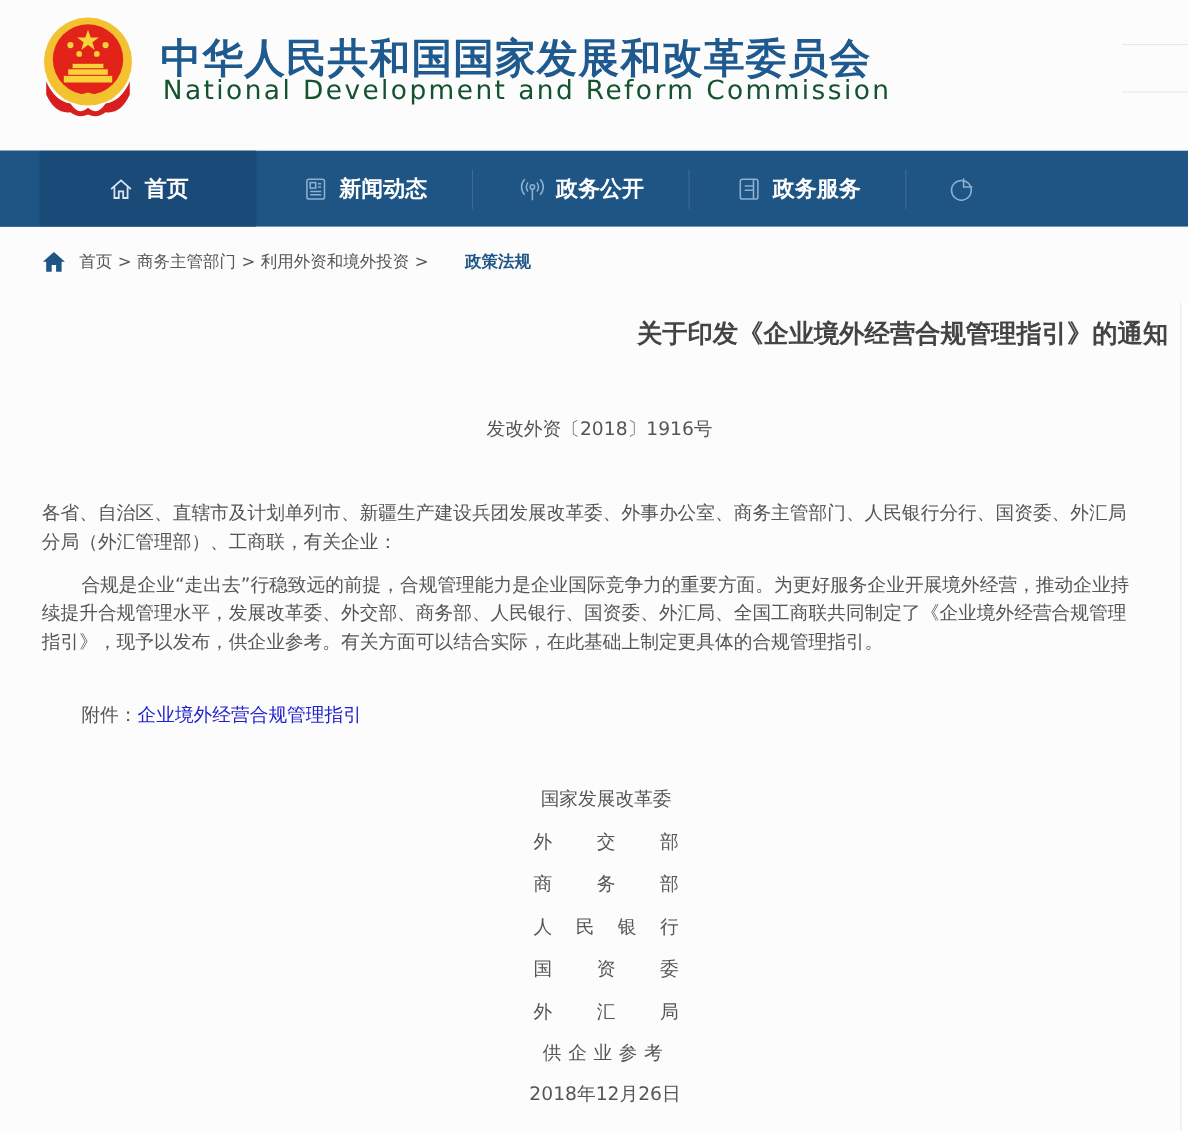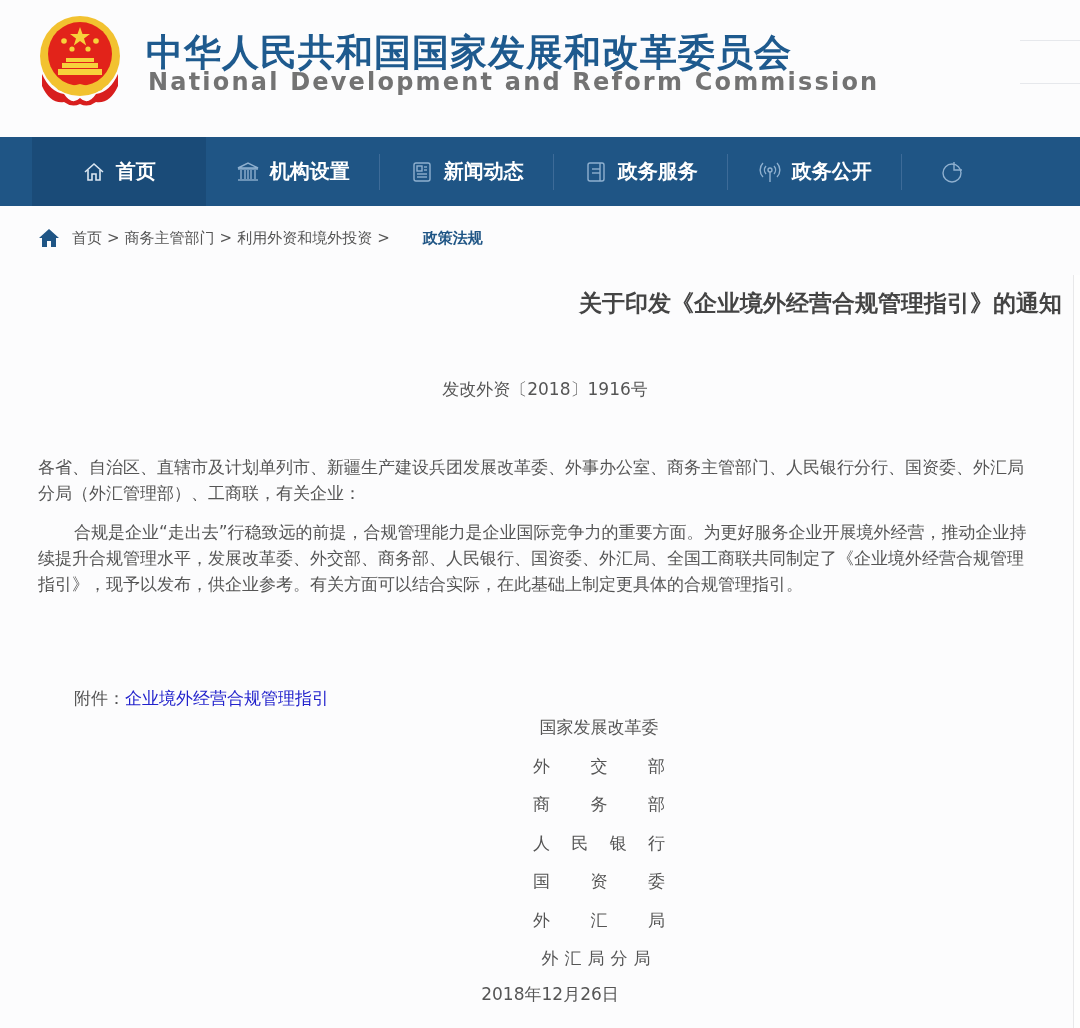--- a/index.html
+++ b/index.html
@@ -3,21 +3,21 @@
 <meta charset="utf-8">
 <style>
   * { box-sizing: border-box; margin: 0; padding: 0; }
   html, body { width: 1080px; height: 1028px; overflow: hidden; background: #fcfcfd; }
   body { font-family: "DejaVu Sans", "Liberation Sans", sans-serif; color: #555; position: relative; }
 
   
   .header { position: absolute; left: 0; top: 0; width: 1080px; height: 137px; background: #fcfcfd; }
   .emblem { position: absolute; left: 36px; top: 14px; width: 88px; height: 94px; }
   .site-title-cn { position: absolute; left: 146px; top: 28px; font-size: 37px; font-weight: bold; color: #1e5a8e; letter-spacing: 1px; white-space: nowrap; }
-  .site-title-en { position: absolute; left: 148px; top: 68px; font-size: 24px; color: #737373; letter-spacing: 2.2px; white-space: nowrap; font-family: "DejaVu Sans", sans-serif; font-weight: bold; }
+  .site-title-en { position: absolute; left: 148px; top: 68px; font-size: 24px; color: #14532d; letter-spacing: 2.2px; white-space: nowrap; font-family: "DejaVu Sans", sans-serif; }
   .hdr-line { position: absolute; right: 0; height: 1px; width: 60px; background: #e6e8ec; }
 
   
   .nav { position: absolute; left: 0; top: 137px; width: 1080px; height: 69px; background: #1f5585; display: flex; }
   .nav-spacer { width: 36px; height: 100%; background: #1f5585; }
   .nav-item { position: relative; width: 197px; height: 100%; display: flex; align-items: center; justify-content: center; color: #fff; font-size: 20px; font-weight: bold; }
   .nav-item.active { background: #1a4b78; }
   .nav-item .icon { width: 24px; height: 24px; margin-right: 10px; display: inline-flex; align-items: center; justify-content: center; }
   .nav-sep { position: absolute; right: 0; top: 17px; width: 1px; height: 36px; background: #3d6b98; }
 
@@ -29,24 +29,24 @@
 
   
   .side-panel { position: absolute; left: 1073px; top: 275px; width: 10px; height: 760px; border-left: 1px solid #e8e8ea; background: #fefefe; }
 
   
   .article-title { position: absolute; left: 0; top: 288px; width: 1062px; text-align: right; font-size: 23px; font-weight: bold; color: #444; }
   .doc-number { position: absolute; left: 0; top: 378px; width: 1062px; text-align: center; font-size: 17px; color: #555; padding-left: 28px; }
   .body-text { position: absolute; left: 38px; width: 992px; font-size: 17px; line-height: 26px; color: #555; }
   .addressee { top: 454px; }
   .para { top: 519px; text-indent: 36px; }
-  .attachment { top: 637px; padding-left: 36px; margin-top: 48px; }
+  .attachment { top: 637px; padding-left: 36px; }
   .attachment a { color: #2222cc; text-decoration: none; }
 
-  .signatures { position: absolute; left: 485px; top: 714px; width: 132px; font-size: 17px; color: #555; margin-left: 48px; }
+  .signatures { position: absolute; left: 485px; top: 714px; width: 132px; font-size: 17px; color: #555; }
   .sig-line { height: 38.5px; line-height: 26px; display: flex; justify-content: space-between; }
   .sig-line.center { justify-content: center; letter-spacing: 6px; }
   .sig-date { position: absolute; left: 470px; top: 983px; width: 160px; text-align: center; font-size: 17px; color: #555; }
 </style>
 </head>
 <body>
 
 <div class="header">
   <svg class="emblem" viewBox="0 0 88 94">
     <circle cx="44" cy="42" r="40" fill="#f2c230"></circle>
@@ -74,77 +74,61 @@
   <div class="nav-item active">
     <span class="icon">
       <svg width="22" height="22" viewBox="0 0 22 22" fill="none" stroke="#dbe6f1" stroke-width="1.6">
           <path d="M2 11 L11 3 L20 11"></path>
           <path d="M5 9 V19 H9 V13 H13 V19 H17 V9"></path>
         </svg>
     </span>
     <span>首页</span>
   </div>
 
-  <div class="nav-item">
-    <span class="icon">
-      <svg width="24" height="22" viewBox="0 0 24 22" fill="none" stroke="#8fb0cf" stroke-width="1.4">
-          <path d="M2 7 L12 2 L22 7 Z"></path>
-          <line x1="2" y1="8" x2="22" y2="8"></line>
-          <line x1="5" y1="9" x2="5" y2="18"></line>
-          <line x1="9" y1="9" x2="9" y2="18"></line>
-          <line x1="12" y1="9" x2="12" y2="18"></line>
-          <line x1="15" y1="9" x2="15" y2="18"></line>
-          <line x1="19" y1="9" x2="19" y2="18"></line>
-          <line x1="2" y1="19" x2="22" y2="19"></line>
-        </svg>
-    </span>
-    <span>机构设置</span>
-    <div class="nav-sep"></div>
-  </div>
 
   <div class="nav-item">
     <span class="icon">
       <svg width="20" height="22" viewBox="0 0 20 22" fill="none" stroke="#8fb0cf" stroke-width="1.4">
           <rect x="2" y="2" width="16" height="18" rx="2"></rect>
           <rect x="5" y="5" width="5" height="5"></rect>
           <line x1="12" y1="6" x2="15" y2="6"></line>
           <line x1="12" y1="9" x2="15" y2="9"></line>
           <line x1="5" y1="13" x2="15" y2="13"></line>
           <line x1="5" y1="16" x2="15" y2="16"></line>
         </svg>
     </span>
     <span>新闻动态</span>
     <div class="nav-sep"></div>
   </div>
 
   <div class="nav-item">
     <span class="icon">
-      <svg width="20" height="22" viewBox="0 0 20 22" fill="none" stroke="#8fb0cf" stroke-width="1.4">
-          <rect x="2" y="2" width="16" height="18" rx="2"></rect>
-          <line x1="6" y1="8" x2="14" y2="8"></line>
-          <line x1="6" y1="12" x2="14" y2="12"></line>
-          <line x1="14" y1="2" x2="14" y2="20"></line>
-        </svg>
-    </span>
-    <span>政务服务</span>
-    <div class="nav-sep"></div>
-  </div>
-
-  <div class="nav-item">
-    <span class="icon">
       <svg width="24" height="24" viewBox="0 0 24 24" fill="none" stroke="#8fb0cf" stroke-width="1.4">
           <circle cx="12" cy="10" r="2"></circle>
           <path d="M8 6 A6 6 0 0 0 8 14"></path>
           <path d="M16 6 A6 6 0 0 1 16 14"></path>
           <path d="M5 3 A10 10 0 0 0 5 17"></path>
           <path d="M19 3 A10 10 0 0 1 19 17"></path>
           <line x1="12" y1="12" x2="12" y2="22"></line>
         </svg>
     </span>
     <span>政务公开</span>
+    <div class="nav-sep"></div>
+  </div>
+
+  <div class="nav-item">
+    <span class="icon">
+      <svg width="20" height="22" viewBox="0 0 20 22" fill="none" stroke="#8fb0cf" stroke-width="1.4">
+          <rect x="2" y="2" width="16" height="18" rx="2"></rect>
+          <line x1="6" y1="8" x2="14" y2="8"></line>
+          <line x1="6" y1="12" x2="14" y2="12"></line>
+          <line x1="14" y1="2" x2="14" y2="20"></line>
+        </svg>
+    </span>
+    <span>政务服务</span>
     <div class="nav-sep"></div>
   </div>
 
   <div class="nav-item" style="justify-content:flex-start; padding-left:38px;">
     <span class="icon">
       <svg width="24" height="24" viewBox="0 0 24 24" fill="none" stroke="#8fb0cf" stroke-width="1.4">
           <circle cx="12" cy="13" r="9"></circle>
           <path d="M14 2 V10 H22"></path>
         </svg>
     </span>
@@ -200,16 +184,16 @@
     <span>国</span>
       <span>资</span>
       <span>委</span>
   </div>
   <div class="sig-line">
     <span>外</span>
       <span>汇</span>
       <span>局</span>
   </div>
   <div class="sig-line center">
-      <span>外汇局分局</span>
+      <span>供企业参考</span>
     </div>
 </div>
 <div class="sig-date">2018年12月26日</div>
 
 </body></html>

